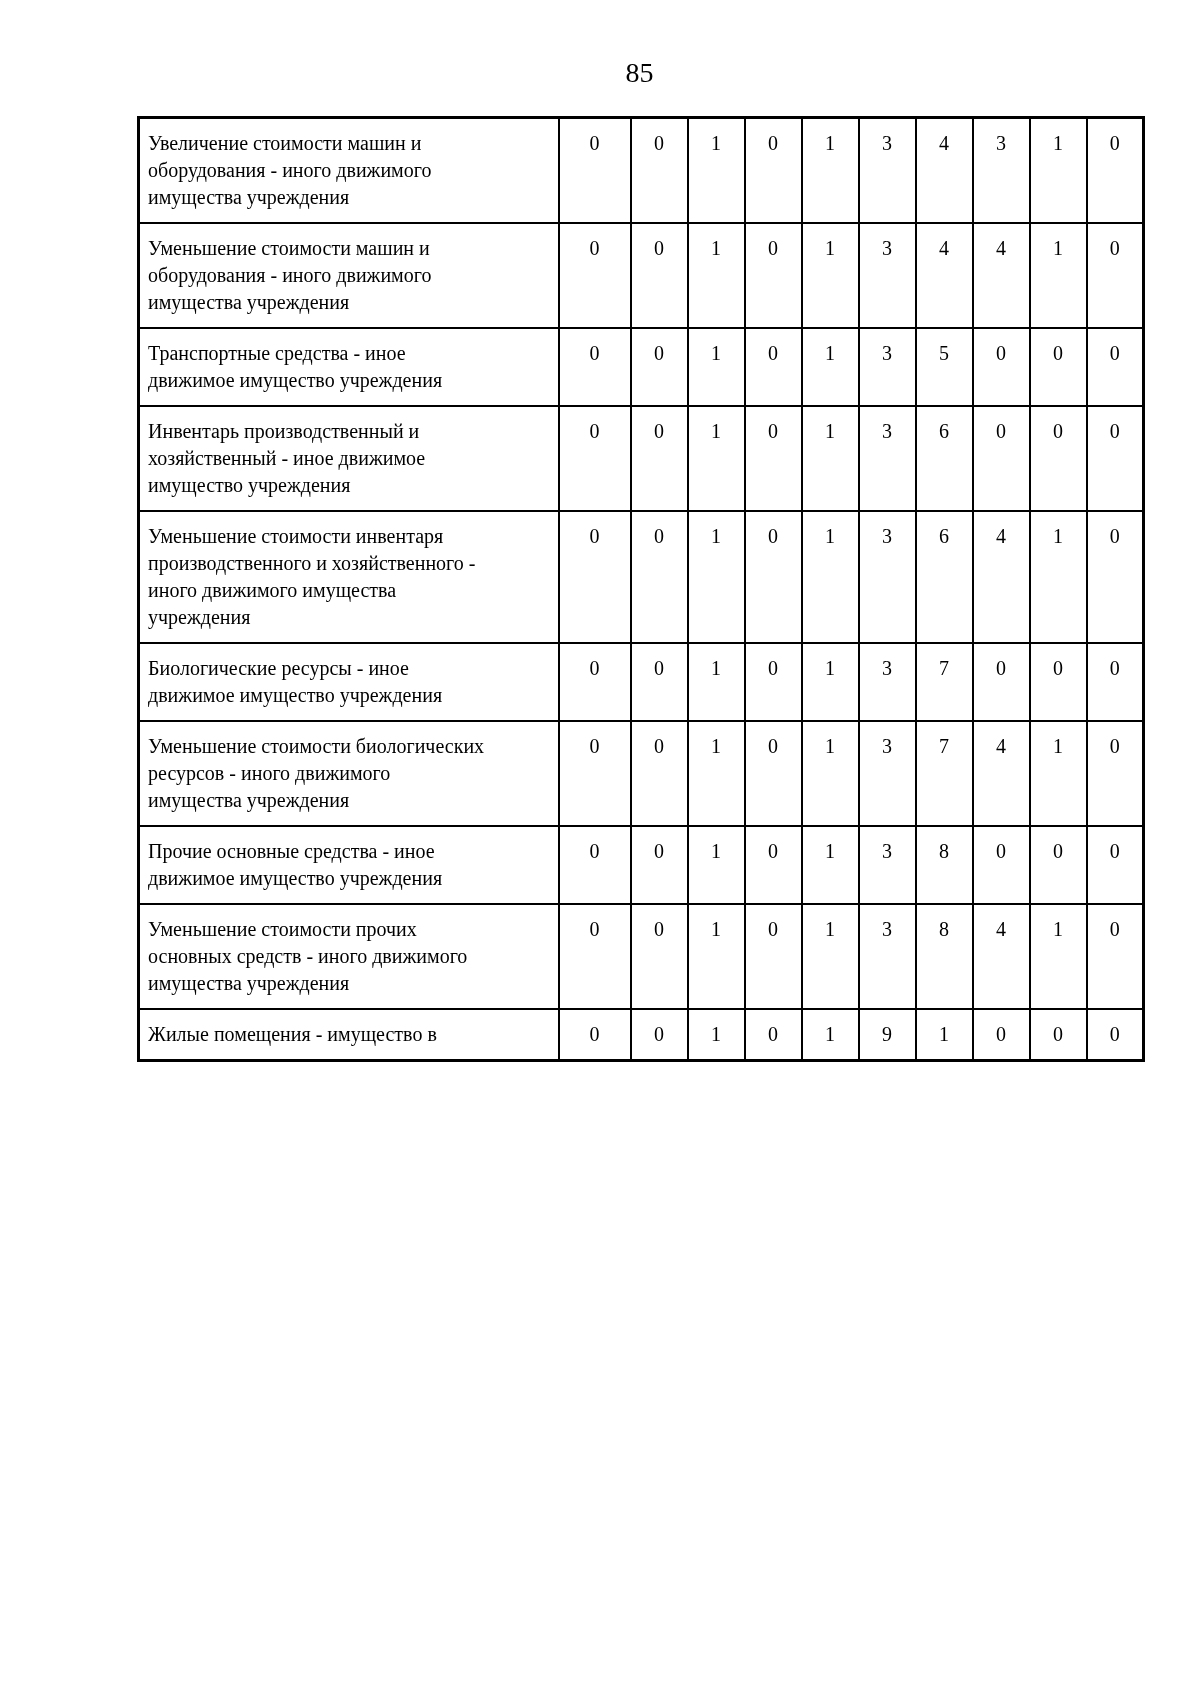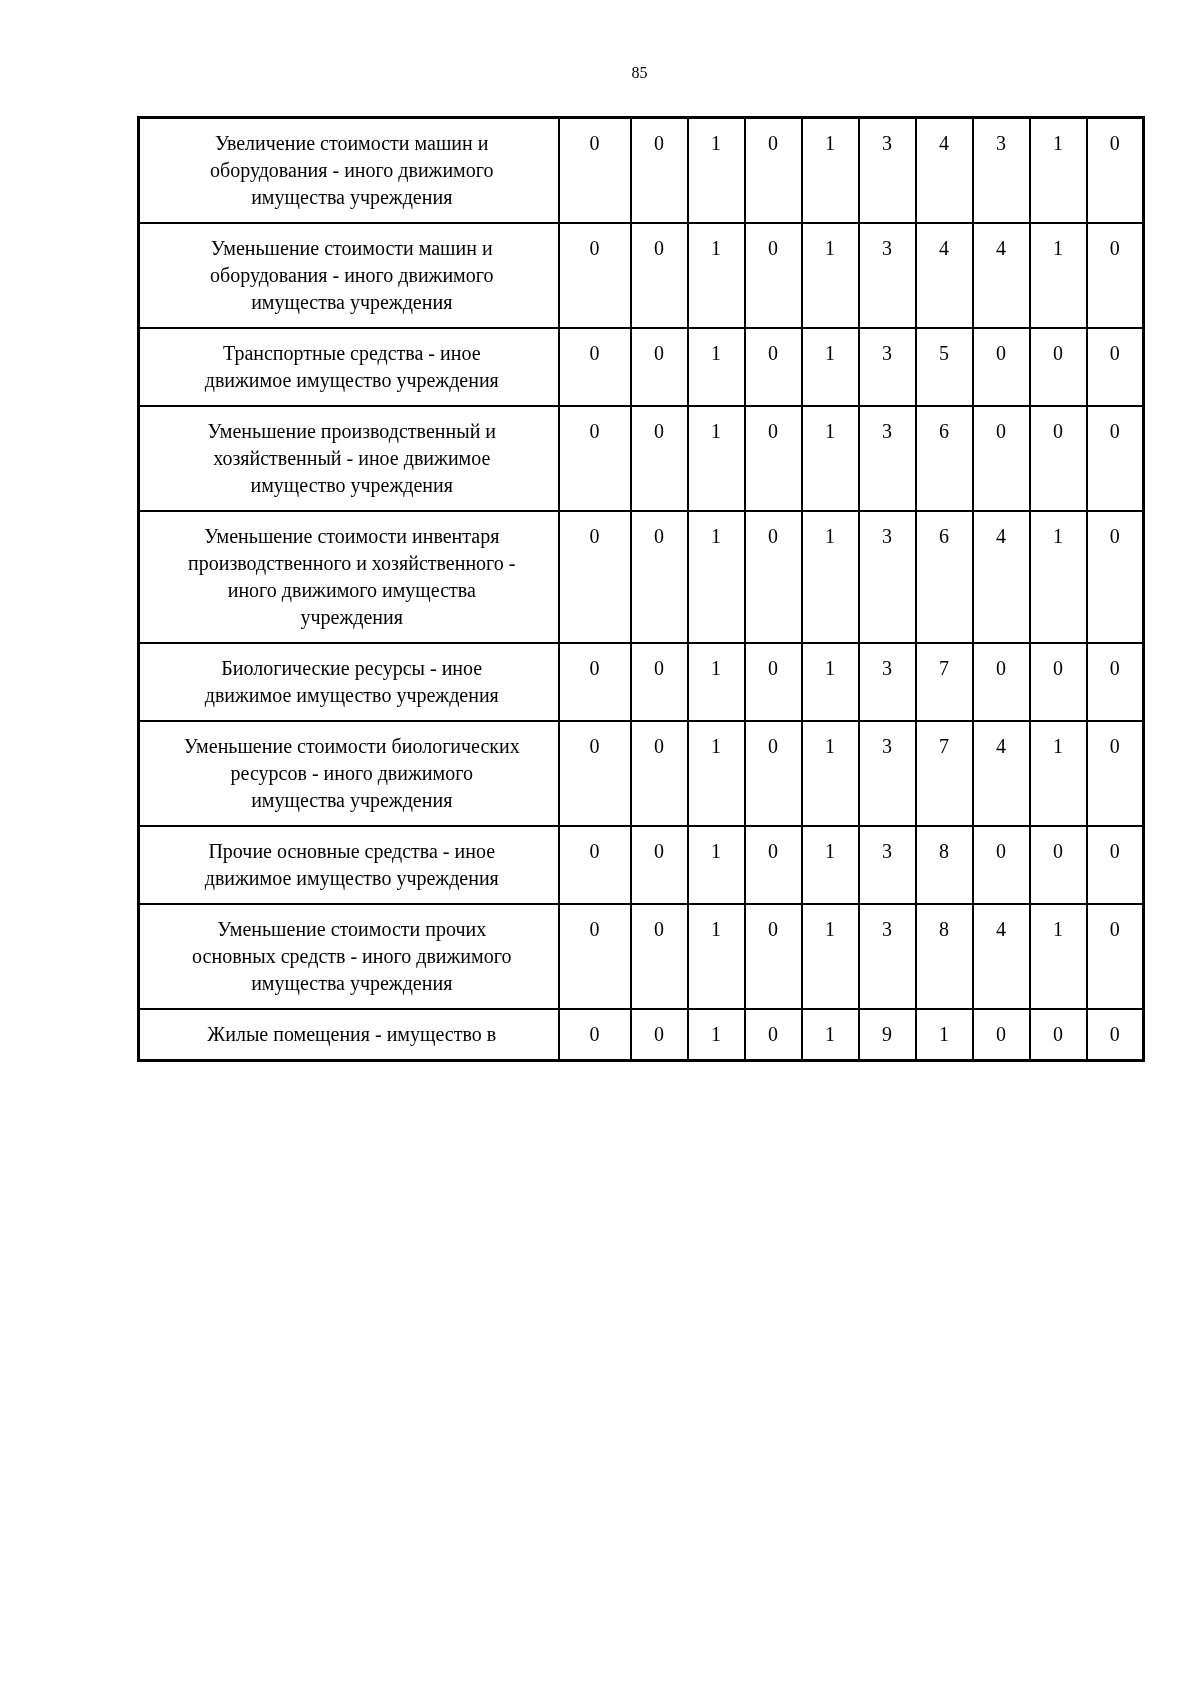--- a/index.html
+++ b/index.html
@@ -14,42 +14,42 @@
     font-family: "Liberation Serif", "DejaVu Serif", serif;
     position: relative;
     overflow: hidden;
   }
   .page-number {
     position: absolute;
     top: 60px;
     left: 137px;
     width: 1005px;
     text-align: center;
-    font-size: 16px;
+    font-size: 28px;
     line-height: 26px;
   }
   table.doc-table {
     position: absolute;
     top: 116px;
     left: 137px;
     width: 1005px;
     border-collapse: collapse;
     table-layout: fixed;
     border: 3px solid #000000;
   }
   table.doc-table td {
     border: 2px solid #000000;
     vertical-align: top;
     font-size: 20px;
     line-height: 27px;
   }
   td.label-cell {
-    padding: 11px 8px 11px 14px;
+    padding: 11px 8px 11px 8px;
     white-space: pre-line;
-    text-align: center;
+    text-align: left;
   }
   td.value-cell {
     padding: 11px 2px;
     text-align: center;
     font-size: 21px;
   }
 </style>
 </head>
 <body>
 
@@ -108,21 +108,21 @@
         <td class="value-cell">1</td>
         <td class="value-cell">0</td>
         <td class="value-cell">1</td>
         <td class="value-cell">3</td>
         <td class="value-cell">5</td>
         <td class="value-cell">0</td>
         <td class="value-cell">0</td>
         <td class="value-cell">0</td>
       </tr>
       <tr>
-    <td class="label-cell">Уменьшение производственный и
+    <td class="label-cell">Инвентарь производственный и
 хозяйственный - иное движимое
 имущество учреждения</td>
   <td class="value-cell">0</td>
         <td class="value-cell">0</td>
         <td class="value-cell">1</td>
         <td class="value-cell">0</td>
         <td class="value-cell">1</td>
         <td class="value-cell">3</td>
         <td class="value-cell">6</td>
         <td class="value-cell">0</td>

